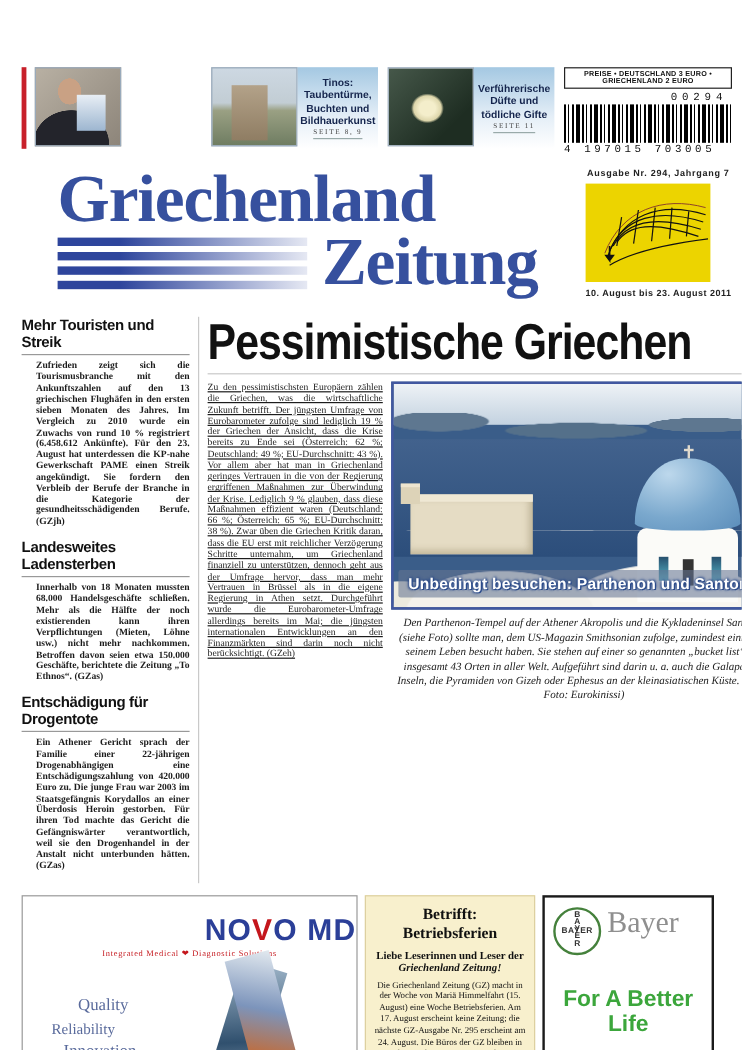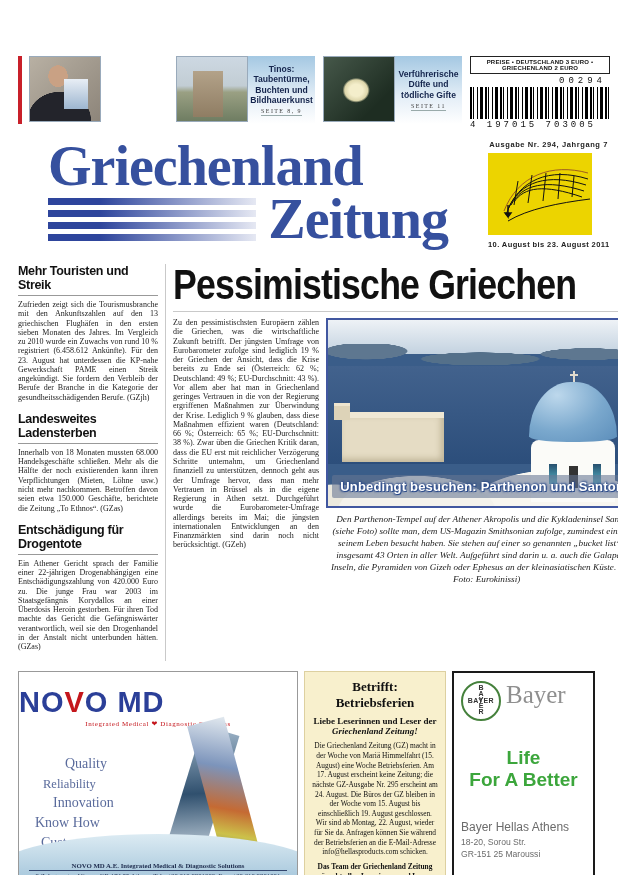--- a/index.html
+++ b/index.html
@@ -67,29 +67,29 @@
     letter-spacing:.6px;color:#222;margin-bottom:4px;white-space:nowrap;}
   .music-box{width:104px;height:82px;background:#ecd400;}
   .date-line{font-family:"Liberation Sans",sans-serif;font-size:7.5px;font-weight:bold;
     letter-spacing:.4px;color:#222;margin-top:5px;white-space:nowrap;}
 
   
   .content{display:flex;margin-top:10px;}
   .left-col{width:148px;flex:none;padding-right:7px;border-right:1px solid #c9c9c9;margin-right:7px;box-sizing:border-box;}
   .article h3{font-family:"Liberation Sans",sans-serif;font-size:12.5px;margin:0 0 4px 0;
     border-bottom:1px solid #999;padding-bottom:3px;letter-spacing:-.3px;}
-  .article p{font-size:8px;line-height:1.16;text-align:justify;margin:0 0 10px 0;color:#1c1c1c;}
+  .article p{font-size:8px;line-height:1.16;text-align:justify;margin:0 0 10px 12px;color:#1c1c1c;font-weight:bold;}
 
   .main-col{flex:1;}
   .headline{font-family:"Liberation Sans",sans-serif;font-weight:bold;font-size:42px;
     line-height:1;letter-spacing:-1px;border-bottom:1px solid #c9c9c9;padding-bottom:7px;margin-bottom:6px;height:40px;}
   .condense{display:inline-block;transform:scaleX(.85);transform-origin:0 50%;white-space:nowrap;}
   .main-row{display:flex;}
   .article-text{width:146px;flex:none;margin-right:7px;font-size:8px;line-height:1.16;
-    text-align:justify;color:#1c1c1c;}
+    text-align:justify;color:#1c1c1c;text-decoration:underline;}
 
   
   .photo-block{flex:1;}
   .photo-frame{position:relative;height:186px;border:2px solid #4157a0;overflow:hidden;background:#3a5d89;}
   .p-sky{position:absolute;top:0;left:0;right:0;height:34px;background:linear-gradient(#eef2f6,#c3d2e0);}
   .p-island{position:absolute;top:24px;left:0;right:0;height:24px;
     background:
       radial-gradient(70px 14px at 12% 30%,#5e7790 58%,rgba(0,0,0,0) 60%),
       radial-gradient(100px 11px at 48% 62%,#54708a 58%,rgba(0,0,0,0) 60%),
       radial-gradient(80px 10px at 82% 42%,#5e7790 58%,rgba(0,0,0,0) 60%);}
@@ -112,22 +112,22 @@
   .p-cross:after{content:"";position:absolute;left:-3px;top:3px;width:8px;height:2px;background:#e0dacd;}
   .p-overlay{position:absolute;left:4px;right:4px;bottom:8px;height:23px;border-radius:2px;
     background:rgba(102,118,146,.58);display:flex;align-items:center;justify-content:center;
     font-family:"Liberation Sans",sans-serif;font-weight:bold;font-size:13px;color:#fff;
     text-shadow:1px 1px 0 #2a4a8a,-1px 1px 2px #2a4a8a,1px -1px 2px #2a4a8a;letter-spacing:.2px;white-space:nowrap;}
   .photo-caption{font-style:italic;font-size:9.2px;line-height:1.3;text-align:center;margin-top:6px;color:#222;}
 
   
   .ads-row{display:flex;margin-top:10px;gap:6px;}
   .novo-ad{width:280px;height:216px;flex:none;border:1px solid #999;position:relative;overflow:hidden;background:#fff;box-sizing:border-box;}
-  .novo-logo{text-align:left;margin-top:14px;font-family:"Liberation Sans",sans-serif;
-    font-weight:bold;font-size:29px;letter-spacing:1px;color:#2b3f98;}
+  .novo-logo{text-align:right;margin-top:14px;font-family:"Liberation Sans",sans-serif;
+    font-weight:bold;font-size:25px;letter-spacing:1px;color:#2b3f98;}
   .novo-logo .v-red{color:#c4161c;}
   .novo-tagline{text-align:center;font-size:7px;color:#c4161c;letter-spacing:.6px;margin-top:1px;}
   .qualities{position:absolute;left:16px;top:82px;font-family:"Liberation Serif",serif;color:#5a6b9c;font-size:14px;line-height:1.45;}
   .q0{margin-left:30px;} .q1{margin-left:8px;font-size:12.5px;} .q2{margin-left:18px;} .q3{margin-left:0;} .q4{margin-left:6px;}
   .big-v{position:absolute;right:14px;top:52px;width:150px;height:160px;}
   .v-l{position:absolute;left:26px;top:0;width:38px;height:148px;transform:rotate(17deg);transform-origin:bottom center;
     background:linear-gradient(160deg,#a6bccf 0%,#30506e 45%,#c7d4df 85%);}
   .v-r{position:absolute;right:16px;top:-8px;width:38px;height:164px;transform:rotate(-15deg);transform-origin:bottom center;
     background:linear-gradient(205deg,#e2e9ef 0%,#7c94bb 30%,#c56a33 55%,#ccc14a 70%,#38567c 95%);}
   .novo-wave{position:absolute;left:-8%;right:-8%;bottom:0;height:52px;
@@ -310,22 +310,22 @@
 
     <div class="bayer-ad">
       <div class="bayer-logo-row">
         <div class="bayer-cross">
           <div class="bayer-h">BAYER</div>
           <div class="bayer-v">BAYER</div>
         </div>
         <div class="bayer-word">Bayer</div>
       </div>
       <div class="bayer-slogan">
+        <div>For A Better</div>
         <div>Life</div>
-        <div>For A Better</div>
       </div>
       <div class="bayer-company">Bayer Hellas Athens</div>
       <div class="bayer-addr">
         <div>18-20, Sorou Str.</div>
         <div>GR-151 25 Maroussi</div>
 
       </div>
     </div>
   </div>
 

